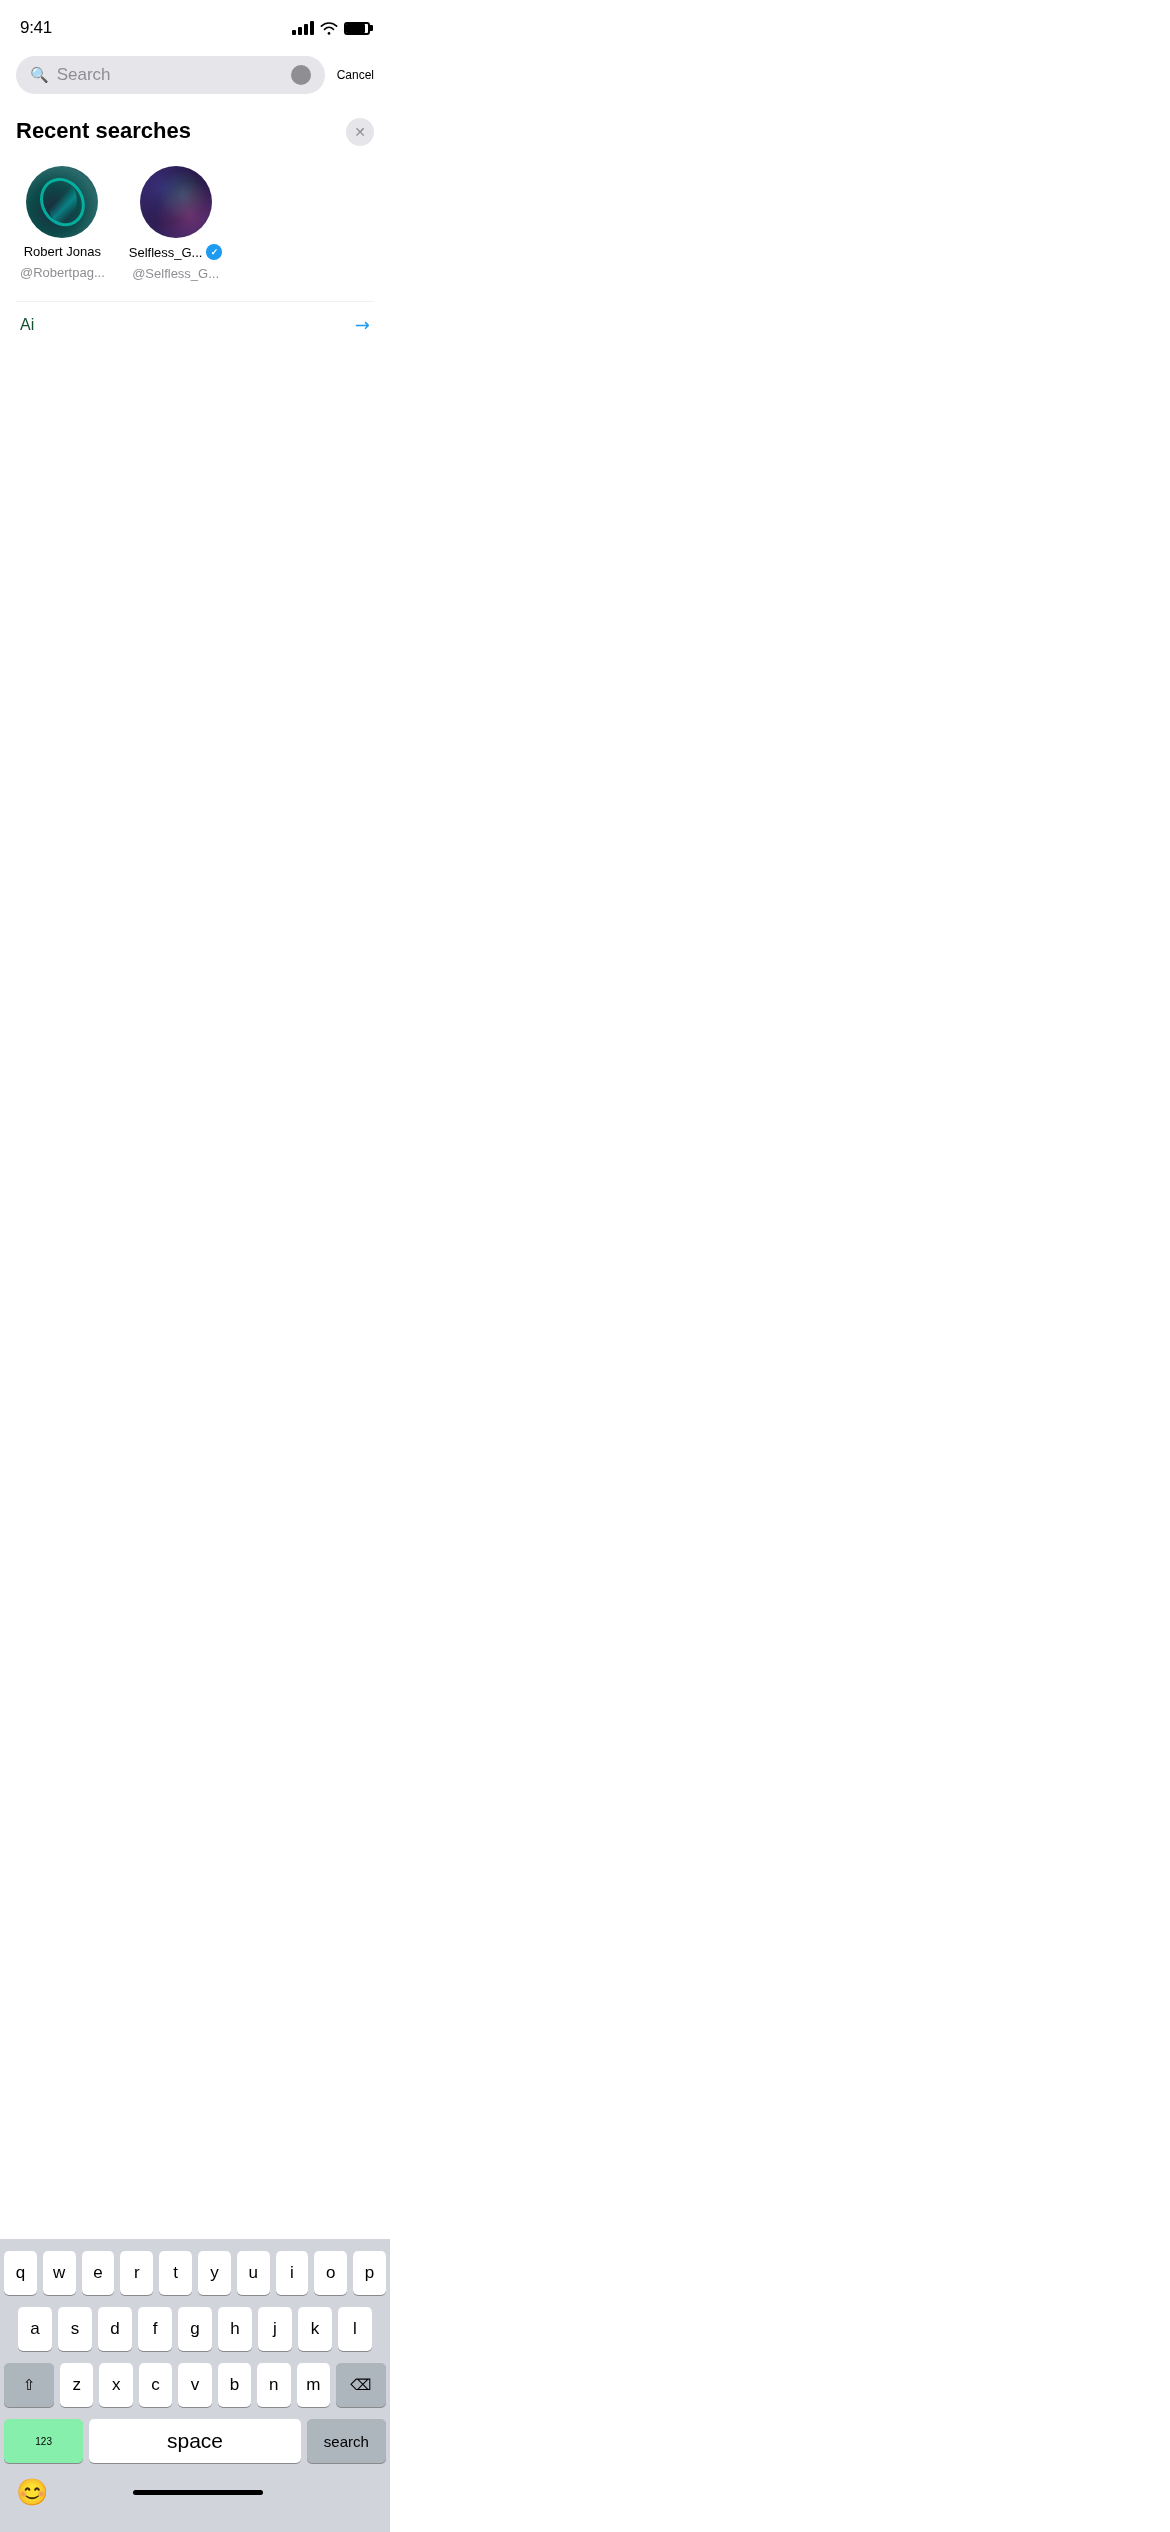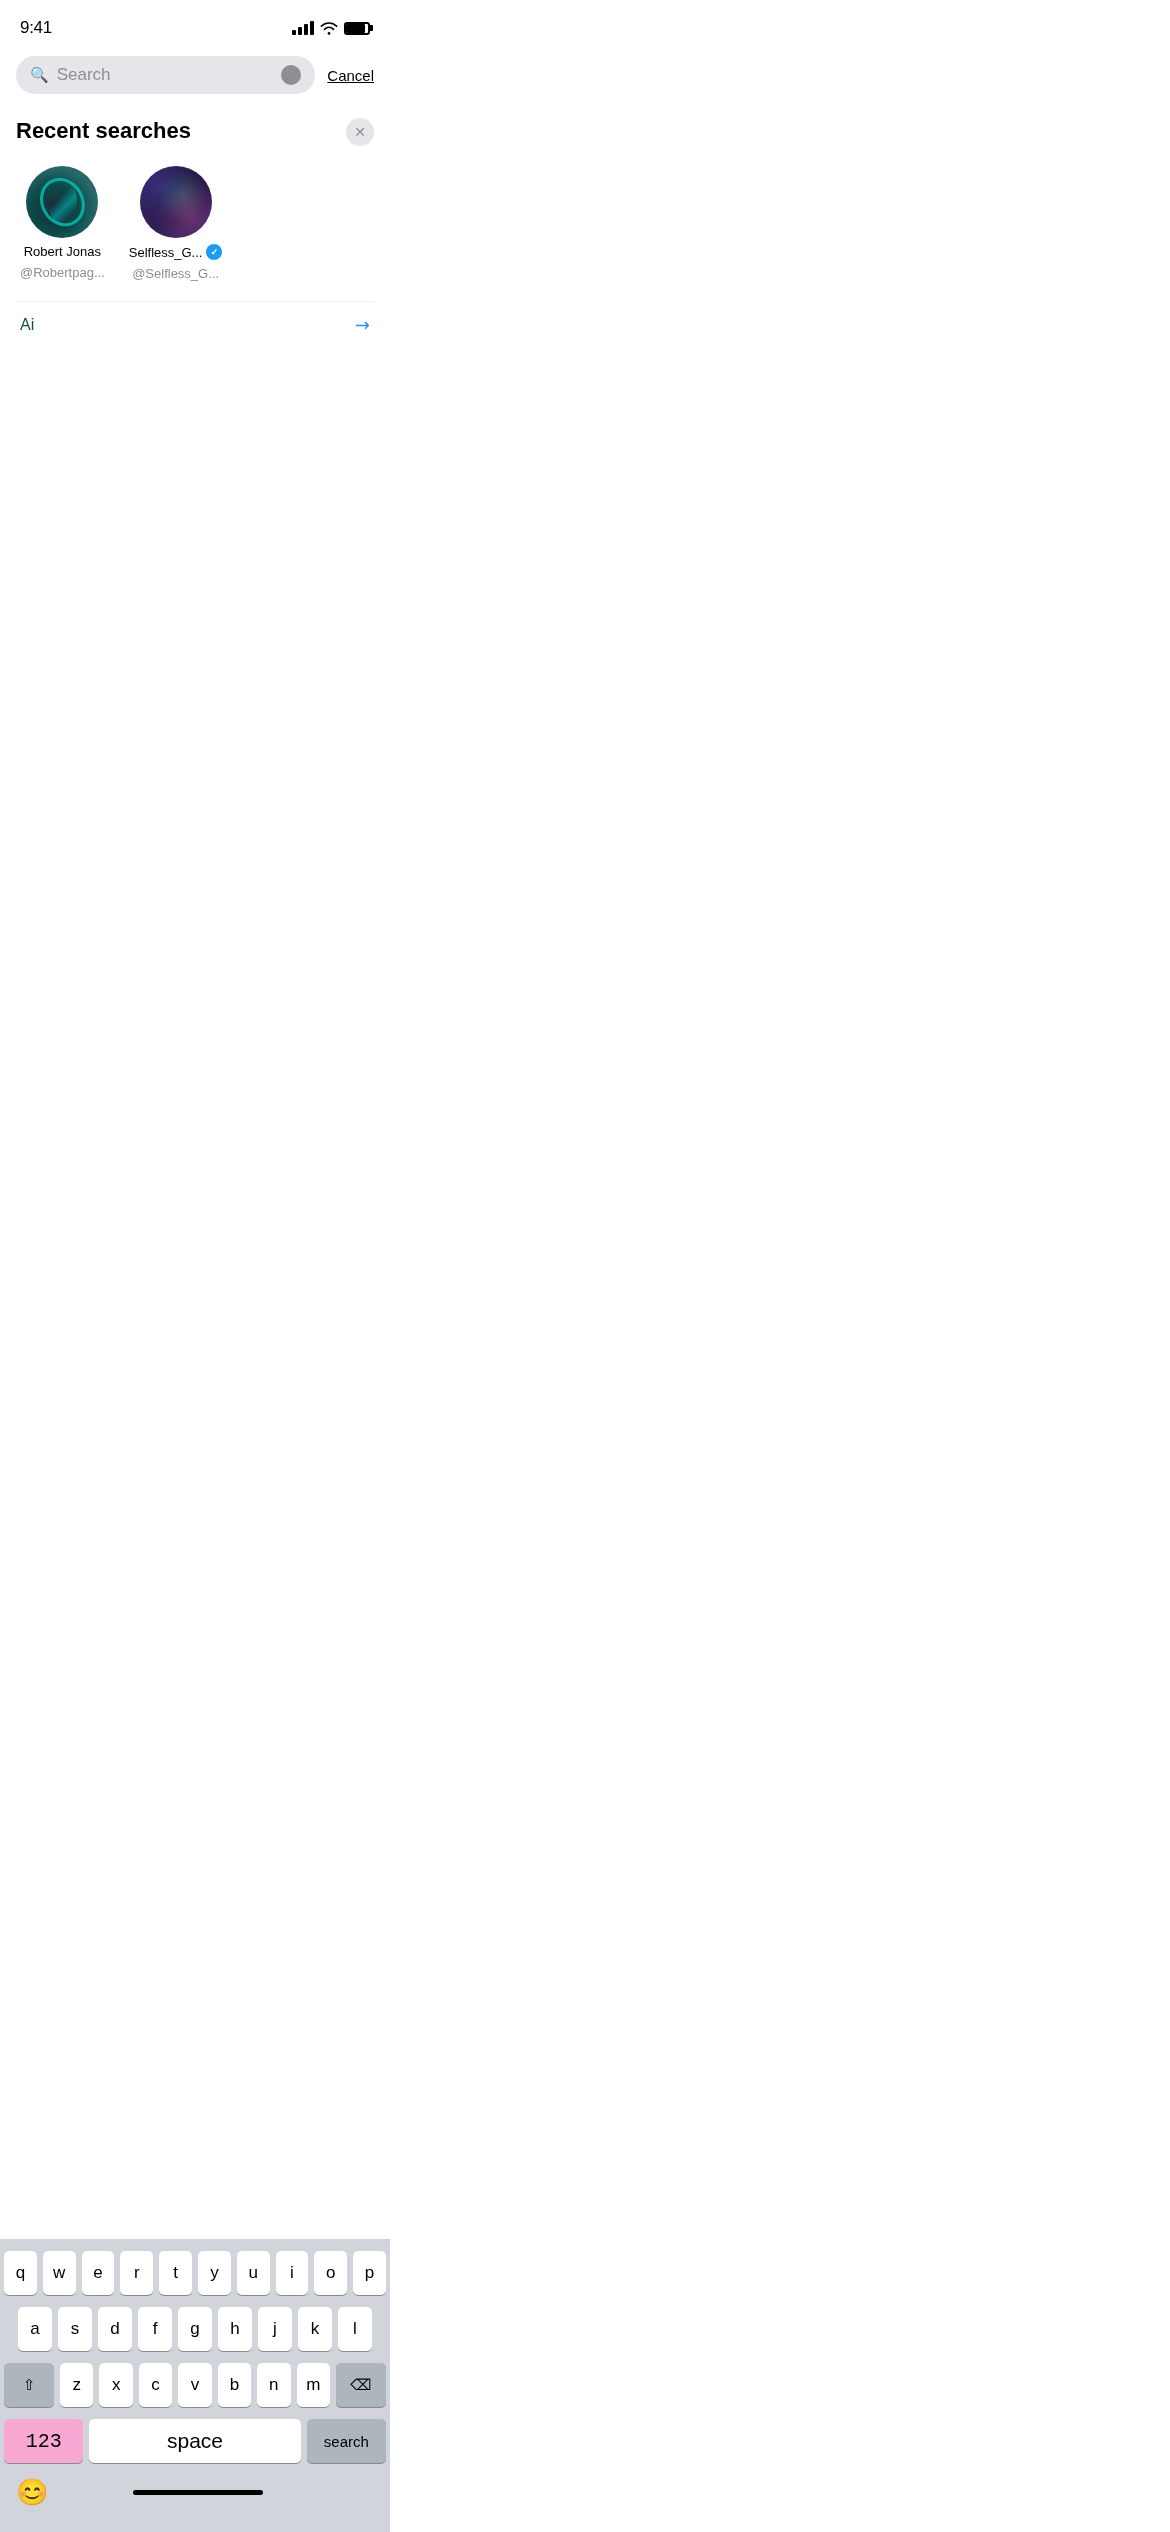--- a/index.html
+++ b/index.html
@@ -106,25 +106,24 @@
       font-size: 17px;
       color: #8e8e93;
     }
     .search-cursor-dot {
       width: 20px;
       height: 20px;
       background: #8e8e93;
       border-radius: 50%;
     }
     .cancel-button {
-      font-size: 15px;
+      font-size: 12px;
       color: #000;
       cursor: pointer;
       white-space: nowrap;
-      text-decoration: underline;
     }
 
     
     .recent-section {
       padding: 12px 16px 8px 16px;
     }
     .recent-header {
       display: flex;
       justify-content: space-between;
       margin-bottom: 20px;
@@ -292,24 +291,23 @@
     .key.space-key {
       flex: 4;
       font-size: 21px;
     }
     .key.action-key {
       background: #adb5bd;
       flex: 1.5;
       font-size: 15px;
     }
     .key.numbers-key {
-      background: #f9a8d4;
+      background: #86efac;
       flex: 1.5;
-      font-size: 20px;
-      font-family: Liberation Mono, monospace;
+      font-size: 10px;
     }
 
     .keyboard-bottom-row {
       display: flex;
       justify-content: center;
       gap: 6px;
       margin-bottom: 6px;
       padding: 0 4px;
     }
 

